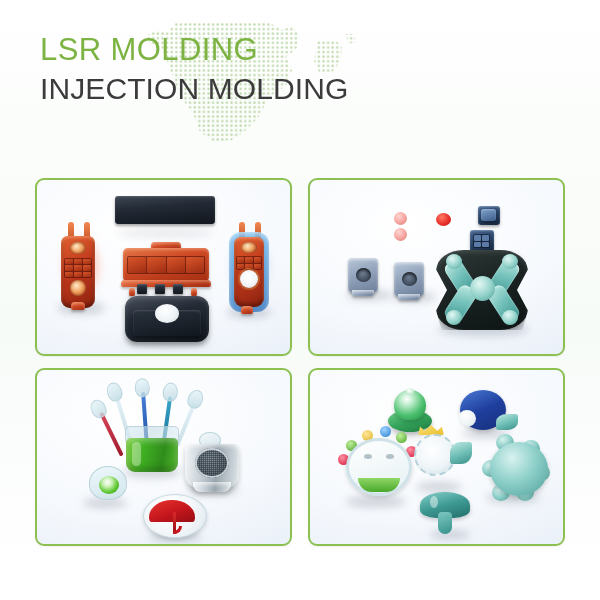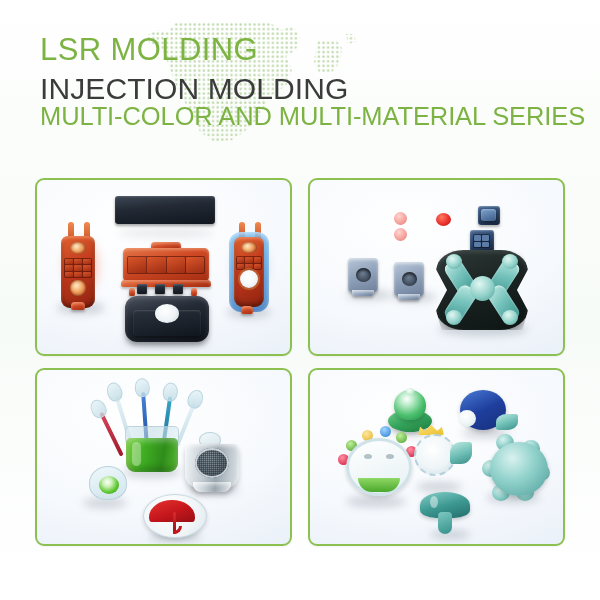--- a/index.html
+++ b/index.html
@@ -316,21 +316,20 @@
       </clipPath>
     </defs>
     <g clip-path="url(#landmass)">
       <rect x="0" y="0" width="600" height="180" fill="url(#dotgrid)"></rect>
     </g>
   </svg>
 
   <div id="header">
     <div class="hl" id="line1">LSR MOLDING</div>
     <div class="hl" id="line2">INJECTION MOLDING</div>
-    <div class="hl" id="line3">MULTI-COLOR AND MULTI-MATERIAL SERIES</div>
   </div>
 
   <div id="grid">
 
     <div class="panel">
       <div class="stage">
 
         <div class="sh" style="left:20px;top:122px;width:48px;height:12px;"></div>
         <div class="sh" style="left:80px;top:48px;width:96px;height:10px;opacity:.5;"></div>
         <div class="sh" style="left:88px;top:110px;width:84px;height:10px;opacity:.5;"></div>

